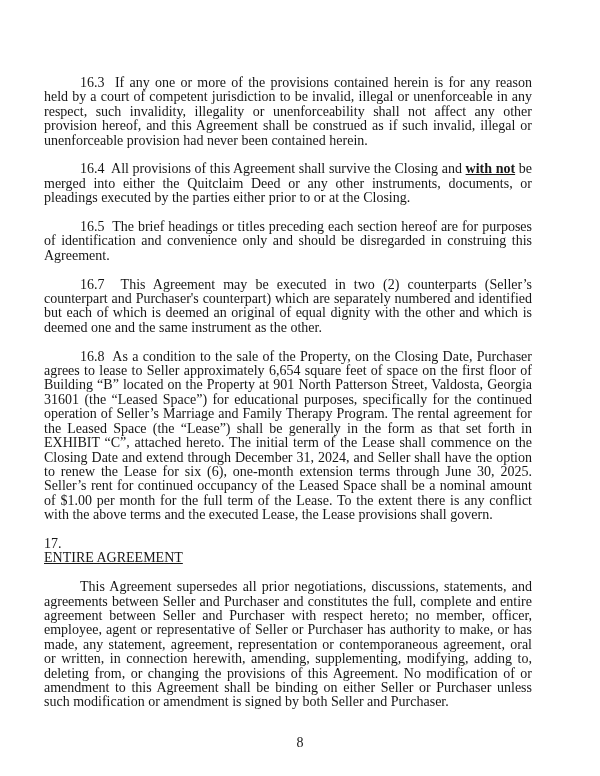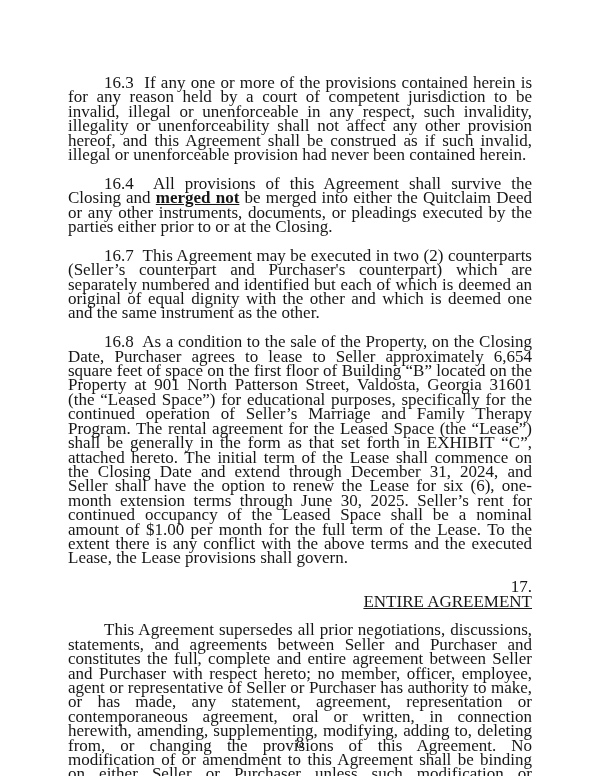--- a/index.html
+++ b/index.html
@@ -6,62 +6,62 @@
     margin: 0;
     padding: 0;
     background: #ffffff;
   }
   .page {
     width: 600px;
     height: 776px;
     background: #ffffff;
     position: relative;
     box-sizing: border-box;
-    padding: 76px 68px 0 68px;
+    padding: 76px 68px 0 44px;
     font-family: "Liberation Serif", "DejaVu Serif", serif;
-    font-size: 17px;
+    font-size: 14px;
     line-height: 14.4px;
     color: #161616;
     overflow: hidden;
   }
   .para {
     margin: 0 0 14.4px 0;
     text-align: justify;
     text-indent: 36px;
   }
   .seg-bu { font-weight: bold; text-decoration: underline; }
   .seg-u { }
   .section-heading {
-    text-align: right;
+    text-align: left;
     margin: 0 0 14.4px 0;
     text-indent: 0;
   }
   .section-heading .num { display: block; }
   .section-heading .title {
     display: inline-block;
     text-decoration: underline;
-    margin-left: 22px;
   }
   .page-number {
     position: absolute;
     bottom: 26px;
     left: 0;
     right: 0;
     text-align: center;
   }
 </style>
 </head>
 <body>
 
 <div class="page">
 
   <p class="para"><span>16.3&nbsp; If any one or more of the provisions contained herein is for any reason held by a court of competent jurisdiction to be invalid, illegal or unenforceable in any respect, such invalidity, illegality or unenforceability shall not affect any other provision hereof, and this Agreement shall be construed as if such invalid, illegal or unenforceable provision had never been contained herein.</span></p>
 
-  <p class="para"><span>16.4&nbsp; All provisions of this Agreement shall survive the Closing and </span><span class="seg-bu">merged not</span><span> be merged into either the Quitclaim Deed or any other instruments, documents, or pleadings executed by the parties either prior to or at the Closing.</span></p>
+  <p class="para"><span>16.4&nbsp; All provisions of this Agreement shall survive the Closing and </span><span class="seg-bu">with not</span><span> be merged into either the Quitclaim Deed or any other instruments, documents, or pleadings executed by the parties either prior to or at the Closing.</span></p>
 
+  <p class="para"><span>16.5&nbsp; The brief headings or titles preceding each section hereof are for purposes of identification and convenience only and should be disregarded in construing this Agreement.</span></p>
 
 
   <p class="para"><span>16.7&nbsp; This Agreement may be executed in two (2) counterparts (Seller’s counterpart and Purchaser's counterpart) which are separately numbered and identified but each of which is deemed an original of equal dignity with the other and which is deemed one and the same instrument as the other.</span></p>
 
   <p class="para"><span>16.8&nbsp; As a condition to the sale of the Property, on the Closing Date, Purchaser agrees to lease to Seller approximately 6,654 square feet of space on the first floor of Building “B” located on the Property at 901 North Patterson Street, Valdosta, Georgia 31601 (the “</span><span class="seg-u">Leased Space</span><span>”) for educational purposes, specifically for the continued operation of Seller’s Marriage and Family Therapy Program. The rental agreement for the Leased Space (the “</span><span class="seg-u">Lease</span><span>”) shall be generally in the form as that set forth in EXHIBIT “C”, attached hereto. The initial term of the Lease shall commence on the Closing Date and extend through December 31, 2024, and Seller shall have the option to renew the Lease for six (6), one-month extension terms through June 30, 2025. Seller’s rent for continued occupancy of the Leased Space shall be a nominal amount of $1.00 per month for the full term of the Lease. To the extent there is any conflict with the above terms and the executed Lease, the Lease provisions shall govern.</span></p>
 
   <div class="section-heading">
     <span class="num">17.</span>
     <span class="title">ENTIRE AGREEMENT</span>
   </div>

